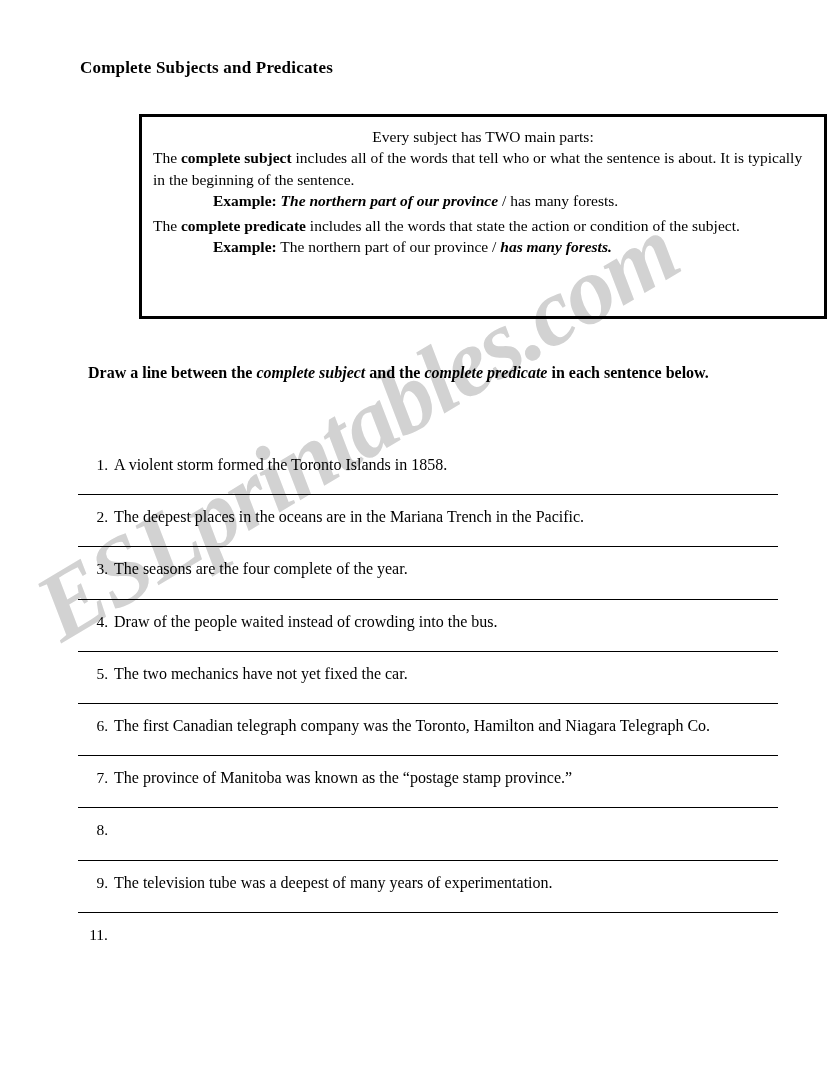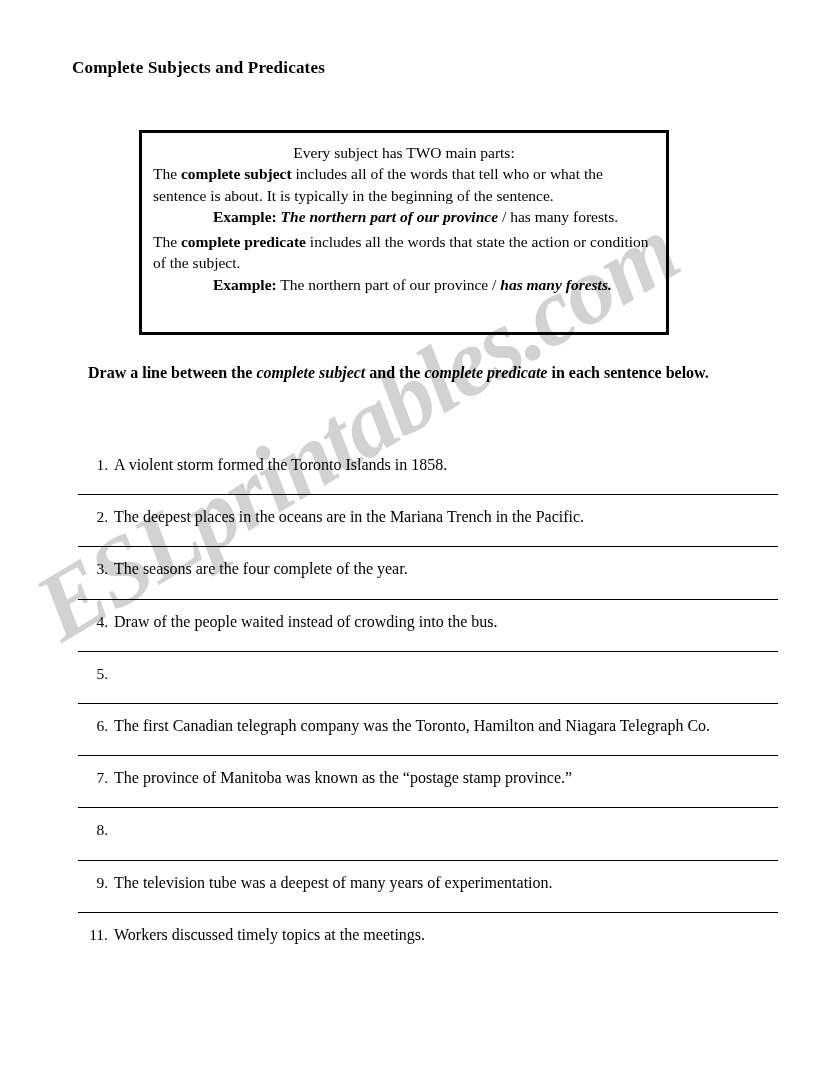--- a/index.html
+++ b/index.html
@@ -36,34 +36,34 @@
     color: #d2d2d2;
     white-space: nowrap;
     pointer-events: none;
     user-select: none;
     z-index: 5;
   }
 
   
   #doc-title {
     position: absolute;
-    left: 72px;
+    left: 80px;
     top: 58px;
     font-size: 17px;
     font-weight: bold;
     letter-spacing: 0.2px;
     z-index: 10;
   }
 
   
   #definition-box {
     position: absolute;
     left: 139px;
-    top: 130px;
-    width: 530px;
+    top: 114px;
+    width: 688px;
     height: 205px;
     box-sizing: border-box;
     border: 3px solid #000000;
     background: transparent;
     z-index: 10;
   }
   .box-inner {
     padding: 9px 11px 0 11px;
   }
   .box-head {
@@ -189,20 +189,21 @@
         <div class="rule"></div>
         <div class="row">
           <span class="num">4.</span>
           <span class="sentence">Draw of the people waited instead of crowding into the bus.</span>
         </div>
       </div>
       <div class="exercise-item">
         <div class="rule"></div>
         <div class="row">
           <span class="num">5.</span>
+          <span class="sentence">The two mechanics have not yet fixed the car.</span>
         </div>
       </div>
       <div class="exercise-item">
         <div class="rule"></div>
         <div class="row">
           <span class="num">6.</span>
           <span class="sentence">The first Canadian telegraph company was the Toronto, Hamilton and Niagara Telegraph Co.</span>
         </div>
       </div>
       <div class="exercise-item">
@@ -222,18 +223,17 @@
         <div class="rule"></div>
         <div class="row">
           <span class="num">9.</span>
           <span class="sentence">The television tube was a deepest of many years of experimentation.</span>
         </div>
       </div>
       <div class="exercise-item">
         <div class="rule"></div>
         <div class="row">
           <span class="num">11.</span>
-          <span class="sentence">Workers discussed timely topics at the meetings.</span>
         </div>
       </div>
     </div>
 
 </div>
 
 </body></html>

